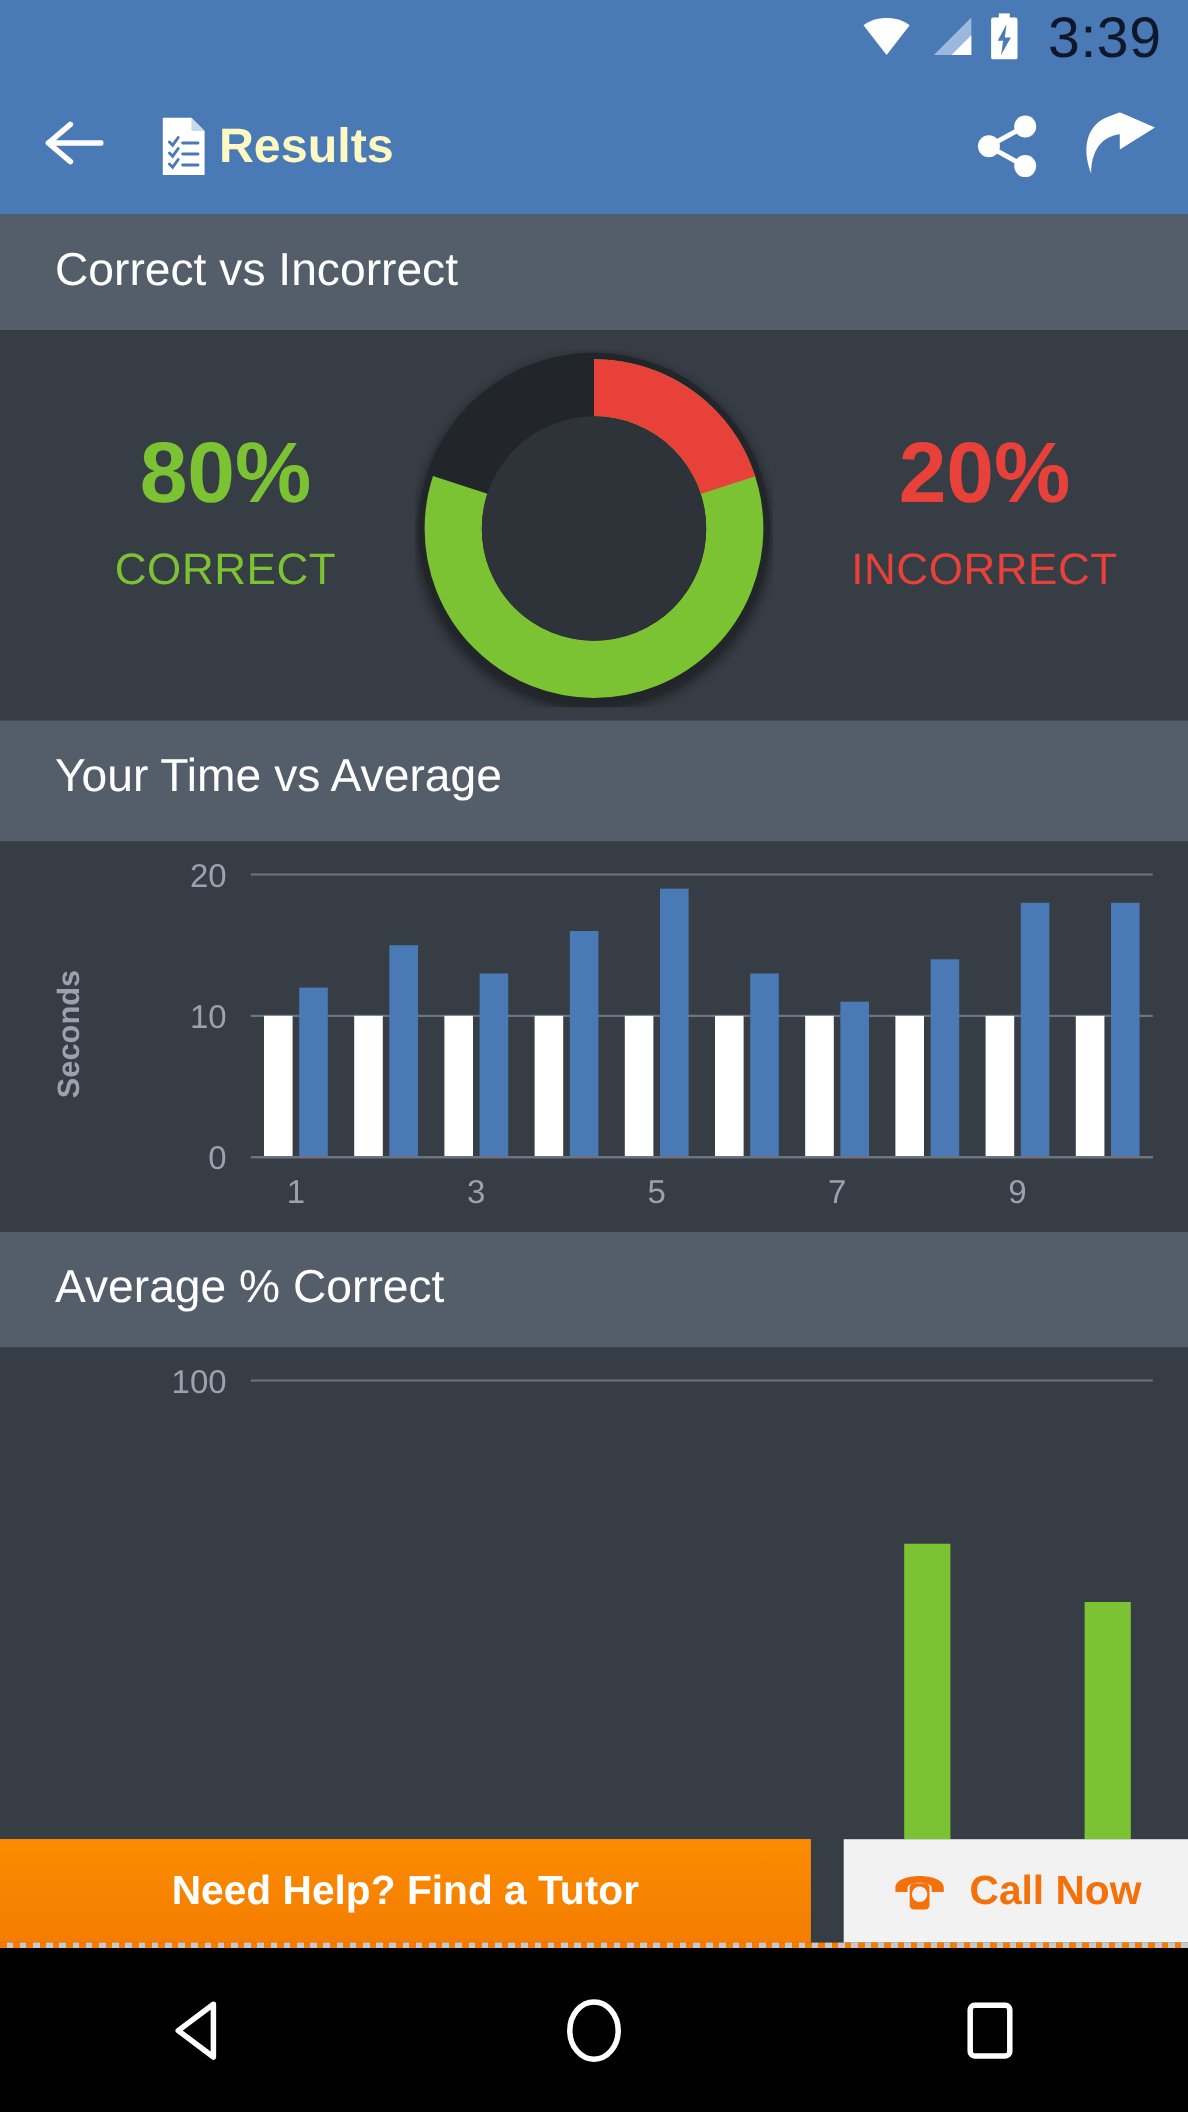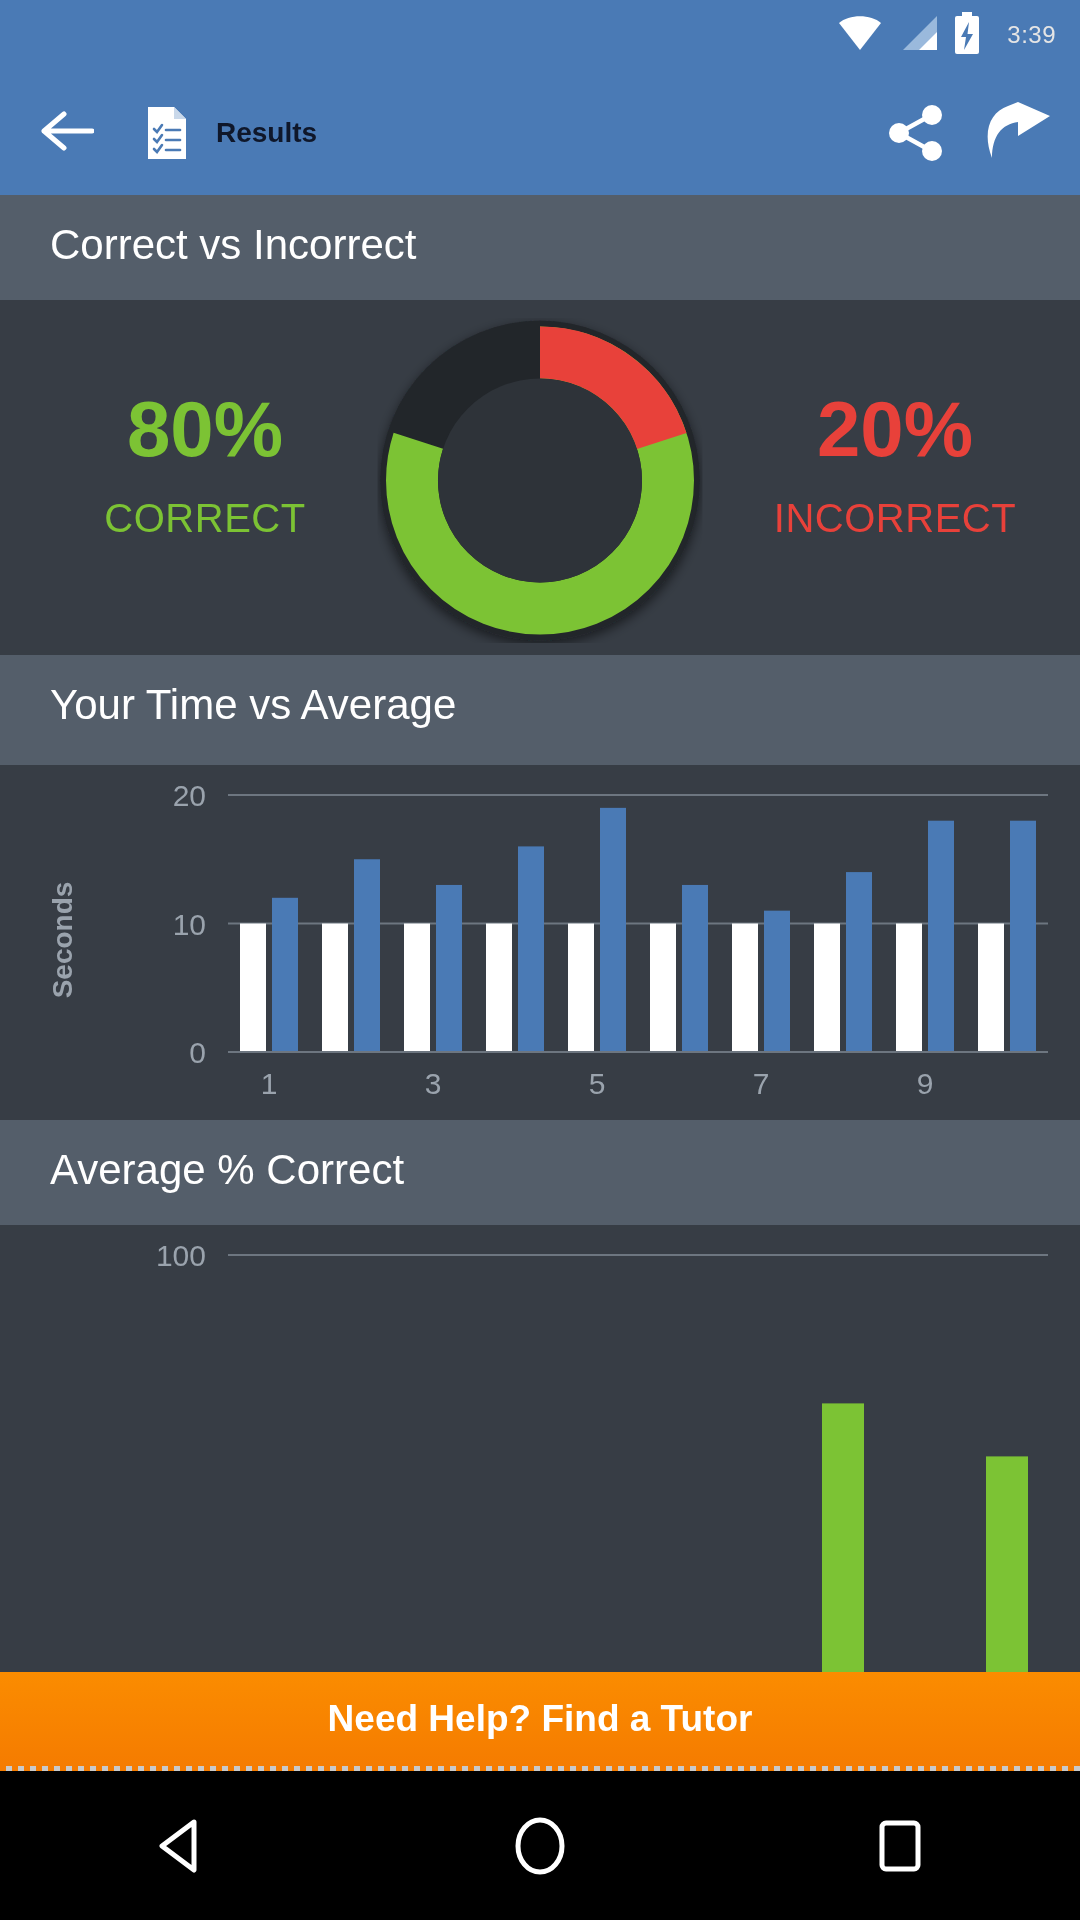--- a/index.html
+++ b/index.html
@@ -11,30 +11,30 @@
     position:relative;
   }
   
   #status-bar{
     position:absolute;left:0;top:0;width:1080px;height:70px;
     background:#4a7ab5;
     display:flex;align-items:center;justify-content:flex-end;
     box-sizing:border-box;padding-right:24px;
   }
   .status-icons{display:flex;align-items:center;gap:14px;}
-  .clock{color:#e5e5e5;font-size:24px;letter-spacing:0.5px;margin-left:12px;}
+  .clock{color:#0f172a;font-size:52px;letter-spacing:0.5px;margin-left:12px;}
   
   #app-bar{
     position:absolute;left:0;top:70px;width:1080px;height:125px;
     background:#4a7ab5;
     display:flex;align-items:center;box-sizing:border-box;
     padding:0 26px 0 40px;
   }
   #app-bar .title{
-    color:#0f172a;font-size:28px;font-weight:bold;margin-left:26px;
+    color:#fef9c3;font-size:44px;font-weight:bold;margin-left:9px;
     white-space:nowrap;
   }
   .bar-spacer{flex:1;}
   .appbar-icon{margin-left:30px;display:flex;align-items:center;}
   .doc-icon{margin-left:50px;display:flex;align-items:center;}
   
   .section-header{
     position:absolute;left:0;width:1080px;
     background:#545e6a;
     box-sizing:border-box;
@@ -239,20 +239,30 @@
       <rect x="330" y="454" width="42" height="106" fill="#7cc334"></rect>
       <rect x="822" y="178.40000000000003" width="42" height="381.59999999999997" fill="#7cc334"></rect>
       <rect x="986" y="231.39999999999998" width="42" height="328.6" fill="#7cc334"></rect>
     </svg>
 </div>
 
 <div id="ad-banner">
   <div id="ad-main">
     <span class="ad-text">Need Help? Find a Tutor</span>
   </div>
+  <div id="ad-cta">
+    <span>
+      <svg width="54" height="42" viewBox="0 0 54 42">
+        <path d="M5 20 C5 6, 49 6, 49 20 L49 24 L38 24 L38 20 C38 14, 16 14, 16 20 L16 24 L5 24 Z" fill="#f3700a"></path>
+        <rect x="18" y="16" width="18" height="24" rx="4" fill="#f3700a"></rect>
+        <circle cx="27" cy="26" r="7" fill="#f2f2f2"></circle>
+      </svg>
+    </span>
+    <span class="cta-text">Call Now</span>
+  </div>
 </div>
 <div id="ad-rule"></div>
 
 <div id="nav-bar">
   <div class="nav-btn">
     <svg width="52" height="56" viewBox="0 0 52 56">
       <path d="M40 4 L8 28 L40 52 Z" fill="none" stroke="#ffffff" stroke-width="5" stroke-linejoin="round"></path>
     </svg>
   </div>
   <div class="nav-btn">

